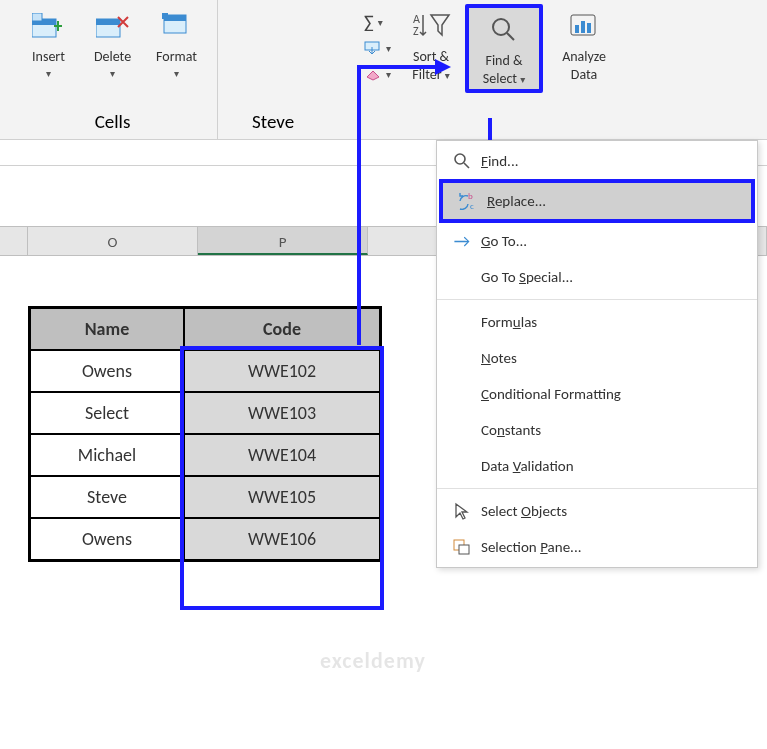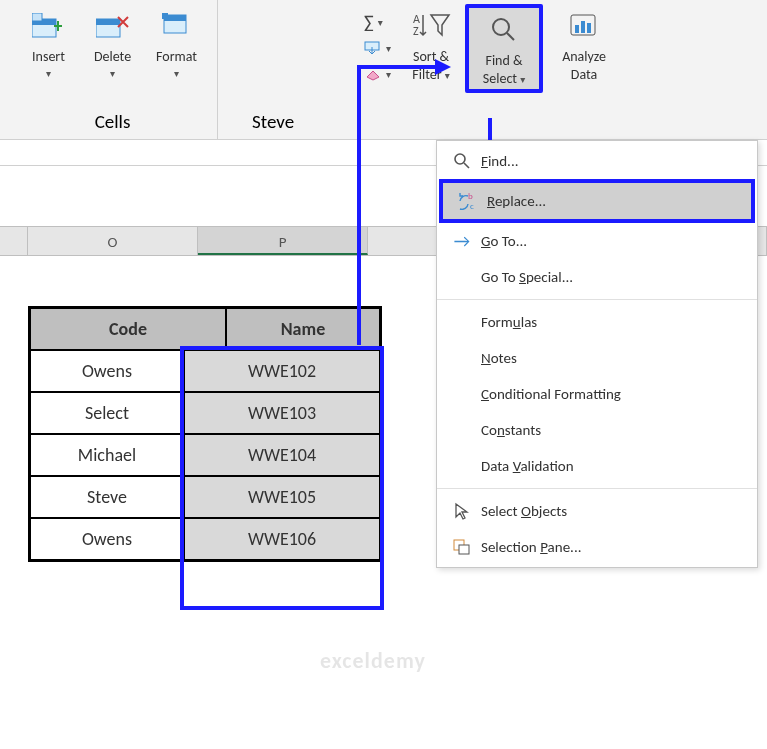--- a/index.html
+++ b/index.html
@@ -406,22 +406,22 @@
 <div class="col-headers" style="margin-top:60px;">
   <div class="col-h" style="width:28px;"></div>
   <div class="col-h" style="width:170px;">O</div>
   <div class="col-h sel" style="width:170px;">P</div>
   <div class="col-h" style="flex:1;"></div>
 </div>
 
 <div class="sheet">
   <div class="data-table">
     <div class="t-row">
+      <div class="t-cell c-name hdr">Name</div>
       <div class="t-cell c-code hdr">Code</div>
-      <div class="t-cell c-name hdr">Name</div>
     </div>
     <div class="t-row">
       <div class="t-cell c-name">Owens</div>
       <div class="t-cell c-code sel-cell">WWE102</div>
     </div>
     <div class="t-row">
       <div class="t-cell c-name">Select</div>
       <div class="t-cell c-code sel-cell">WWE103</div>
     </div>
     <div class="t-row">

